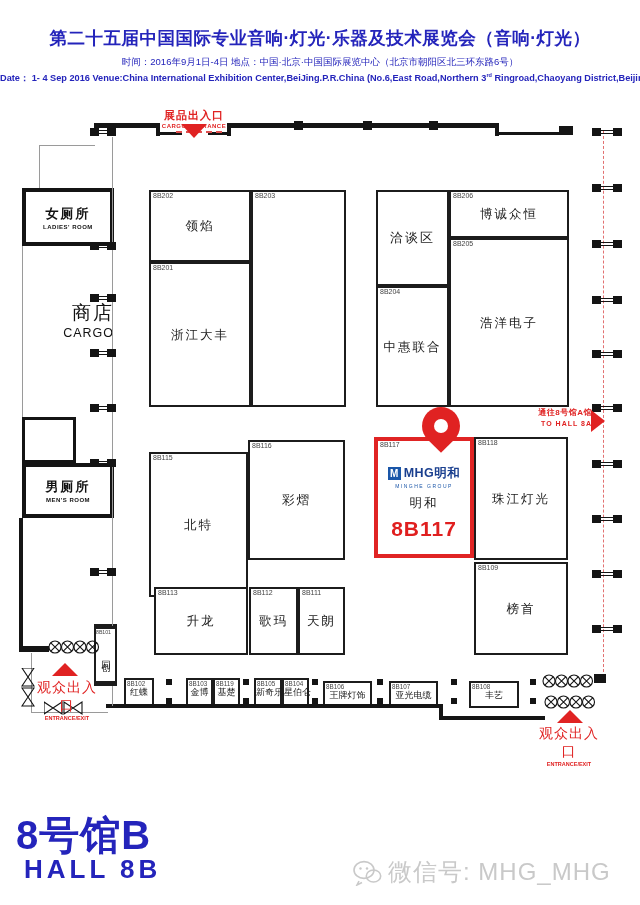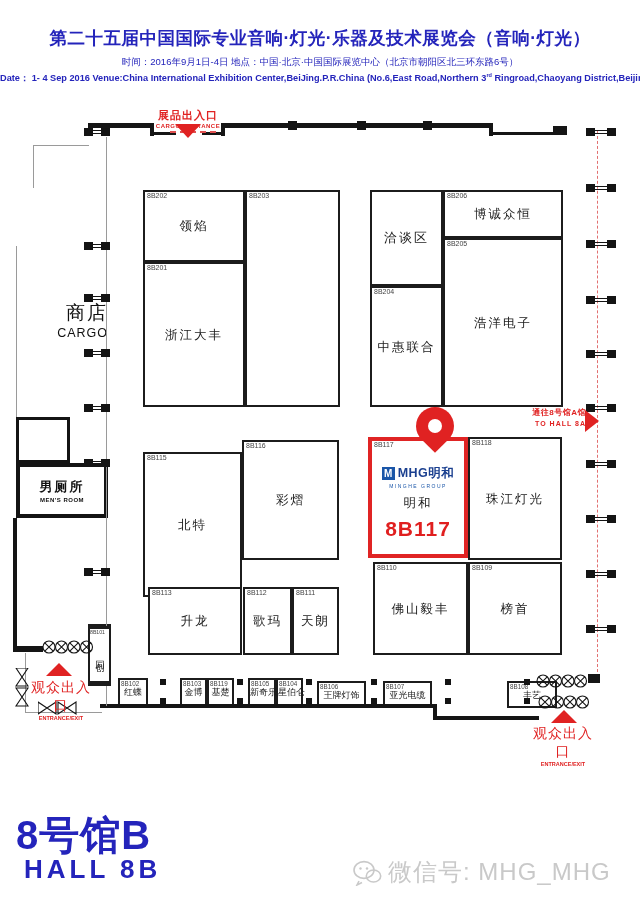--- a/index.html
+++ b/index.html
@@ -10,21 +10,21 @@
 
   
   .hdr{position:absolute;top:26px;left:0;width:640px;text-align:center;color:#2424bb;}
   .hdr .t1{font-size:17.5px;font-weight:bold;letter-spacing:.5px;white-space:nowrap;}
   .hdr .t2{font-size:14px;font-weight:bold;margin-top:3px;white-space:nowrap;}
   .hdr .t3{font-size:9.5px;font-weight:normal;margin-top:6px;white-space:nowrap;}
   .hdr .t4{font-size:9.2px;font-weight:bold;margin-top:3px;white-space:nowrap;}
   sup{font-size:60%;}
 
   
-  #plan{position:absolute;left:0;top:0;width:548px;height:780px;}
+  #plan{position:absolute;left:6px;top:0;width:548px;height:780px;}
   .wall{position:absolute;background:#151515;}
   .thin{position:absolute;background:#9a9a9a;}
   .booth{position:absolute;background:#fff;border:2px solid #1c1c1c;}
   .booth .bid{position:absolute;top:0;left:2px;font-size:7px;color:#444;letter-spacing:0;}
   .booth .bname{position:absolute;top:50%;left:50%;transform:translate(-50%,-50%);
                 font-size:12.5px;letter-spacing:2px;color:#1b1b1b;white-space:nowrap;}
   .booth.small{display:flex;flex-direction:column;align-items:stretch;border-width:2px;}
   .booth.small .bid{position:static;font-size:6.3px;line-height:7px;padding-left:1px;text-align:left;}
   .booth.small .bname{position:static;transform:none;font-size:9px;letter-spacing:0;
                       text-align:center;line-height:11px;}
@@ -128,20 +128,24 @@
 
     <div class="tohall red">
       <div class="zh">通往8号馆A馆</div>
       <div class="en">TO HALL 8A</div>
     </div>
     <div class="tri-right"></div>
 
     <div class="thin" style="left:33px;top:145px;width:1px;height:43px"></div>
     <div class="thin" style="left:33px;top:145px;width:56px;height:1px"></div>
     <div class="thin" style="left:16px;top:246px;width:1px;height:171px"></div>
+    <div class="room" style="left:16px;top:188px;width:92px;height:58px">
+      <div class="zh">女厕所</div>
+      <div class="en">LADIES'  ROOM</div>
+    </div>
     <div class="shoplbl">
       <div class="zh">商店</div>
       <div class="en">CARGO</div>
     </div>
     <div class="room" style="left:16px;top:417px;width:54px;height:46px;border-width:3px"></div>
     <div class="room" style="left:16px;top:463px;width:92px;height:55px">
       <div class="zh">男厕所</div>
       <div class="en">MEN'S ROOM</div>
     </div>
 
@@ -212,24 +216,20 @@
         <span class="bname">歌玛</span>
       </div>
       <div class="booth" style="left: 292px; top: 587px; width: 47px; height: 68px;">
         <span class="bid">8B111</span>
         <span class="bname">天朗</span>
       </div>
       <div class="booth" style="left: 468px; top: 437px; width: 94px; height: 123px;">
         <span class="bid">8B118</span>
         <span class="bname">珠江灯光</span>
       </div>
-      <div class="booth" style="left: 373px; top: 562px; width: 95px; height: 93px;">
-        <span class="bid">8B110</span>
-        <span class="bname">佛山毅丰</span>
-      </div>
       <div class="booth" style="left: 468px; top: 562px; width: 94px; height: 93px;">
         <span class="bid">8B109</span>
         <span class="bname">榜首</span>
       </div>
       <div class="booth vertical" style="left: 88px; top: 624px; width: 23px; height: 62px;">
         <span class="bid">8B101</span>
         <span class="bname">同创</span>
       </div>
       <div class="booth small" style="left: 118px; top: 678px; width: 30px; height: 28px;">
         <span class="bid">8B102</span>
@@ -252,21 +252,21 @@
         <span class="bname">星伯仑</span>
       </div>
       <div class="booth small" style="left: 317px; top: 681px; width: 49px; height: 27px;">
         <span class="bid">8B106</span>
         <span class="bname">王牌灯饰</span>
       </div>
       <div class="booth small" style="left: 383px; top: 681px; width: 49px; height: 27px;">
         <span class="bid">8B107</span>
         <span class="bname">亚光电缆</span>
       </div>
-      <div class="booth small" style="left: 463px; top: 681px; width: 50px; height: 27px; margin-left: 44px;">
+      <div class="booth small" style="left: 463px; top: 681px; width: 50px; height: 27px;">
         <span class="bid">8B108</span>
         <span class="bname">丰艺</span>
       </div>
       <div class="wall" style="left: 88px; top: 123px; width: 64px; height: 5px;"></div>
       <div class="wall" style="left: 150px; top: 123px; width: 4px; height: 13px;"></div>
       <div class="wall" style="left: 150px; top: 132px; width: 26px; height: 3px;"></div>
       <div class="wall" style="left: 202px; top: 132px; width: 22px; height: 3px;"></div>
       <div class="wall" style="left: 221px; top: 123px; width: 4px; height: 13px;"></div>
       <div class="wall" style="left: 221px; top: 123px; width: 272px; height: 5px;"></div>
       <div class="wall" style="left: 489px; top: 123px; width: 4px; height: 13px;"></div>

